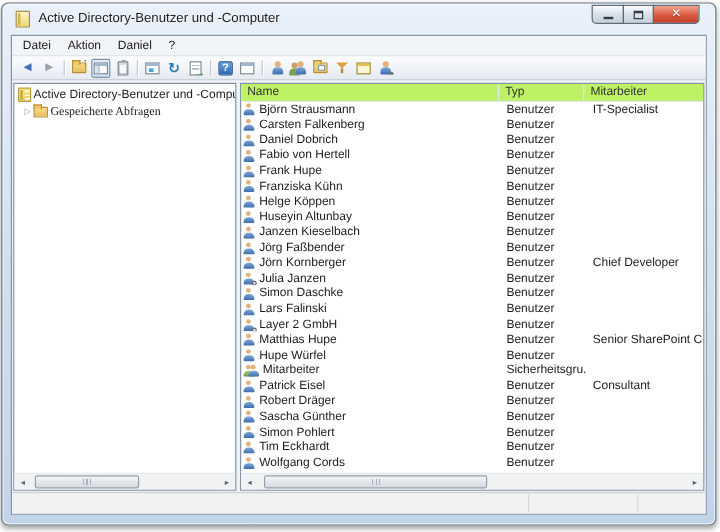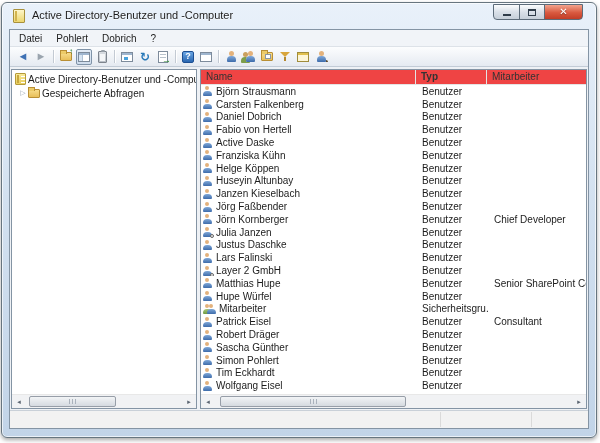--- a/index.html
+++ b/index.html
@@ -85,40 +85,40 @@
   .panes{flex:1;position:relative;background:#eef1f5;}
   .pane{position:absolute;top:2px;bottom:1px;border:1px solid #8494a4;background:#fff;overflow:hidden;}
   .pane-left{left:1px;width:186px;}
   .pane-right{left:190px;right:1px;}
 
   
   .tree{font-size:10px;color:#1c1c1c;padding-top:2px;white-space:nowrap;}
   .trow{height:14px;display:flex;align-items:center;padding-left:3px;cursor:default;}
   .trow .exp{width:10px;flex:none;color:#98a4b2;font-size:7px;text-align:center;}
   .trow .exp::before{content:"▷";}
-  .trow.indent{padding-left:6px;}
+  .trow.indent{padding-left:6px;font-family:Liberation Serif, serif;}
   .tlabel{padding:0 2px;}
   .tree-sel{display:inline-flex;align-items:center;gap:3px;background:linear-gradient(#f4fafd,#cde8f7);
     border:1px solid #84c1e4;border-radius:2px;padding:0 3px 0 1px;height:13px;}
   .ico-root{width:11px;height:12px;background:linear-gradient(#f9ea9a,#e8cd5e);border:1px solid #b59b3a;border-radius:1px;position:relative;flex:none;}
   .ico-root::before{content:"";position:absolute;left:1px;top:1px;bottom:1px;width:2px;background:#c8a83e;}
   .ico-root::after{content:"";position:absolute;left:5px;top:2px;width:4px;height:7px;
     background:repeating-linear-gradient(#fff 0 1px,transparent 1px 3px);}
   .ico-folder{width:12px;height:9px;background:linear-gradient(#f7dc8a,#e8bf5a);border:1px solid #b98f35;border-radius:1px;position:relative;flex:none;margin-top:1px;}
   .ico-folder::before{content:"";position:absolute;top:-3px;left:-1px;width:5px;height:3px;background:#eccb68;border:1px solid #b98f35;border-bottom:none;}
   .ico-domain{width:12px;height:11px;position:relative;flex:none;}
   .ico-domain::before{content:"";position:absolute;left:4px;top:0;width:4px;height:4px;background:#6fae4e;border:1px solid #4c8035;
     box-shadow:-5px 6px 0 #6fae4e,5px 6px 0 #6fae4e;}
   .ico-domain::after{content:"";position:absolute;left:5px;top:4px;width:2px;height:3px;background:#9ab88a;}
 
   
-  .cols-header{height:15px;display:flex;border-bottom:1px solid #e4e4e4;font-size:10px;color:#333;background:#ef4444;}
+  .cols-header{height:15px;display:flex;border-bottom:1px solid #e4e4e4;font-size:10px;color:#333;background:#bef264;}
   .hcell{border-right:1px solid #e4e4e4;padding:1px 0 0 5px;cursor:default;}
   .h-name{width:215px;}
-  .h-typ{width:71px;font-weight:bold;}
+  .h-typ{width:71px;}
   .h-desc{flex:1;border-right:none;}
   .lrows{position:absolute;top:15px;left:0;right:0;bottom:14px;overflow:hidden;}
   .lrow{height:12.8px;display:flex;align-items:center;font-size:10px;color:#1c1c1c;white-space:nowrap;}
   .cell{overflow:hidden;}
   .c-name{width:216px;display:flex;align-items:center;gap:3px;padding-left:2px;}
   .c-typ{width:72px;padding-left:5px;}
   .c-desc{flex:1;padding-left:5px;}
 
   .uico{position:relative;width:10px;height:10px;display:inline-block;flex:none;}
   .gico{position:relative;width:13px;height:10px;display:inline-block;flex:none;}
@@ -161,22 +161,22 @@
       <span class="wc wc-close">
           <span class="g">✕</span>
         </span>
     </div>
   </div>
 
   <div class="client">
 
     <div class="menubar">
       <span class="menu-item">Datei</span>
-      <span class="menu-item">Pohlert</span>
-      <span class="menu-item">Dobrich</span>
+      <span class="menu-item">Aktion</span>
+      <span class="menu-item">Daniel</span>
       <span class="menu-item">?</span>
     </div>
 
     <div class="toolbar">
       <div style="display:flex;align-items:center;">
           <span class="tbtn">
             <span class="tbi tbi-back"></span>
           </span>
           <span class="tbtn">
             <span class="tbi tbi-forward"></span>
@@ -261,20 +261,21 @@
         </div>
         <div class="lrows">
             <div class="lrow">
               <div class="cell c-name">
                 <span class="uico">
                   <span class="pico pf"></span>
                 </span>
                 <span class="txt">Björn Strausmann</span>
               </div>
               <div class="cell c-typ">Benutzer</div>
+              <div class="cell c-desc">IT-Specialist</div>
             </div>
             <div class="lrow">
               <div class="cell c-name">
                 <span class="uico">
                   <span class="pico pf"></span>
                 </span>
                 <span class="txt">Carsten Falkenberg</span>
               </div>
               <div class="cell c-typ">Benutzer</div>
               <div class="cell c-desc"></div>
@@ -297,21 +298,21 @@
                 <span class="txt">Fabio von Hertell</span>
               </div>
               <div class="cell c-typ">Benutzer</div>
               <div class="cell c-desc"></div>
             </div>
             <div class="lrow">
               <div class="cell c-name">
                 <span class="uico">
                   <span class="pico pf"></span>
                 </span>
-                <span class="txt">Active Daske</span>
+                <span class="txt">Frank Hupe</span>
               </div>
               <div class="cell c-typ">Benutzer</div>
               <div class="cell c-desc"></div>
             </div>
             <div class="lrow">
               <div class="cell c-name">
                 <span class="uico">
                   <span class="pico pf"></span>
                 </span>
                 <span class="txt">Franziska Kühn</span>
@@ -378,21 +379,21 @@
                 <span class="txt">Julia Janzen</span>
               </div>
               <div class="cell c-typ">Benutzer</div>
               <div class="cell c-desc"></div>
             </div>
             <div class="lrow">
               <div class="cell c-name">
                 <span class="uico">
                   <span class="pico pf"></span>
                 </span>
-                <span class="txt">Justus Daschke</span>
+                <span class="txt">Simon Daschke</span>
               </div>
               <div class="cell c-typ">Benutzer</div>
               <div class="cell c-desc"></div>
             </div>
             <div class="lrow">
               <div class="cell c-name">
                 <span class="uico">
                   <span class="pico pf"></span>
                 </span>
                 <span class="txt">Lars Falinski</span>
@@ -490,21 +491,21 @@
                 <span class="txt">Tim Eckhardt</span>
               </div>
               <div class="cell c-typ">Benutzer</div>
               <div class="cell c-desc"></div>
             </div>
             <div class="lrow">
               <div class="cell c-name">
                 <span class="uico">
                   <span class="pico pf"></span>
                 </span>
-                <span class="txt">Wolfgang Eisel</span>
+                <span class="txt">Wolfgang Cords</span>
               </div>
               <div class="cell c-typ">Benutzer</div>
               <div class="cell c-desc"></div>
             </div>
           </div>
         <div class="hscroll">
           <span class="sb-arrow">◂</span>
           <span class="sb-track">
             <span class="sb-thumb" style="left:1.5%;width:52%;"></span>
           </span>

